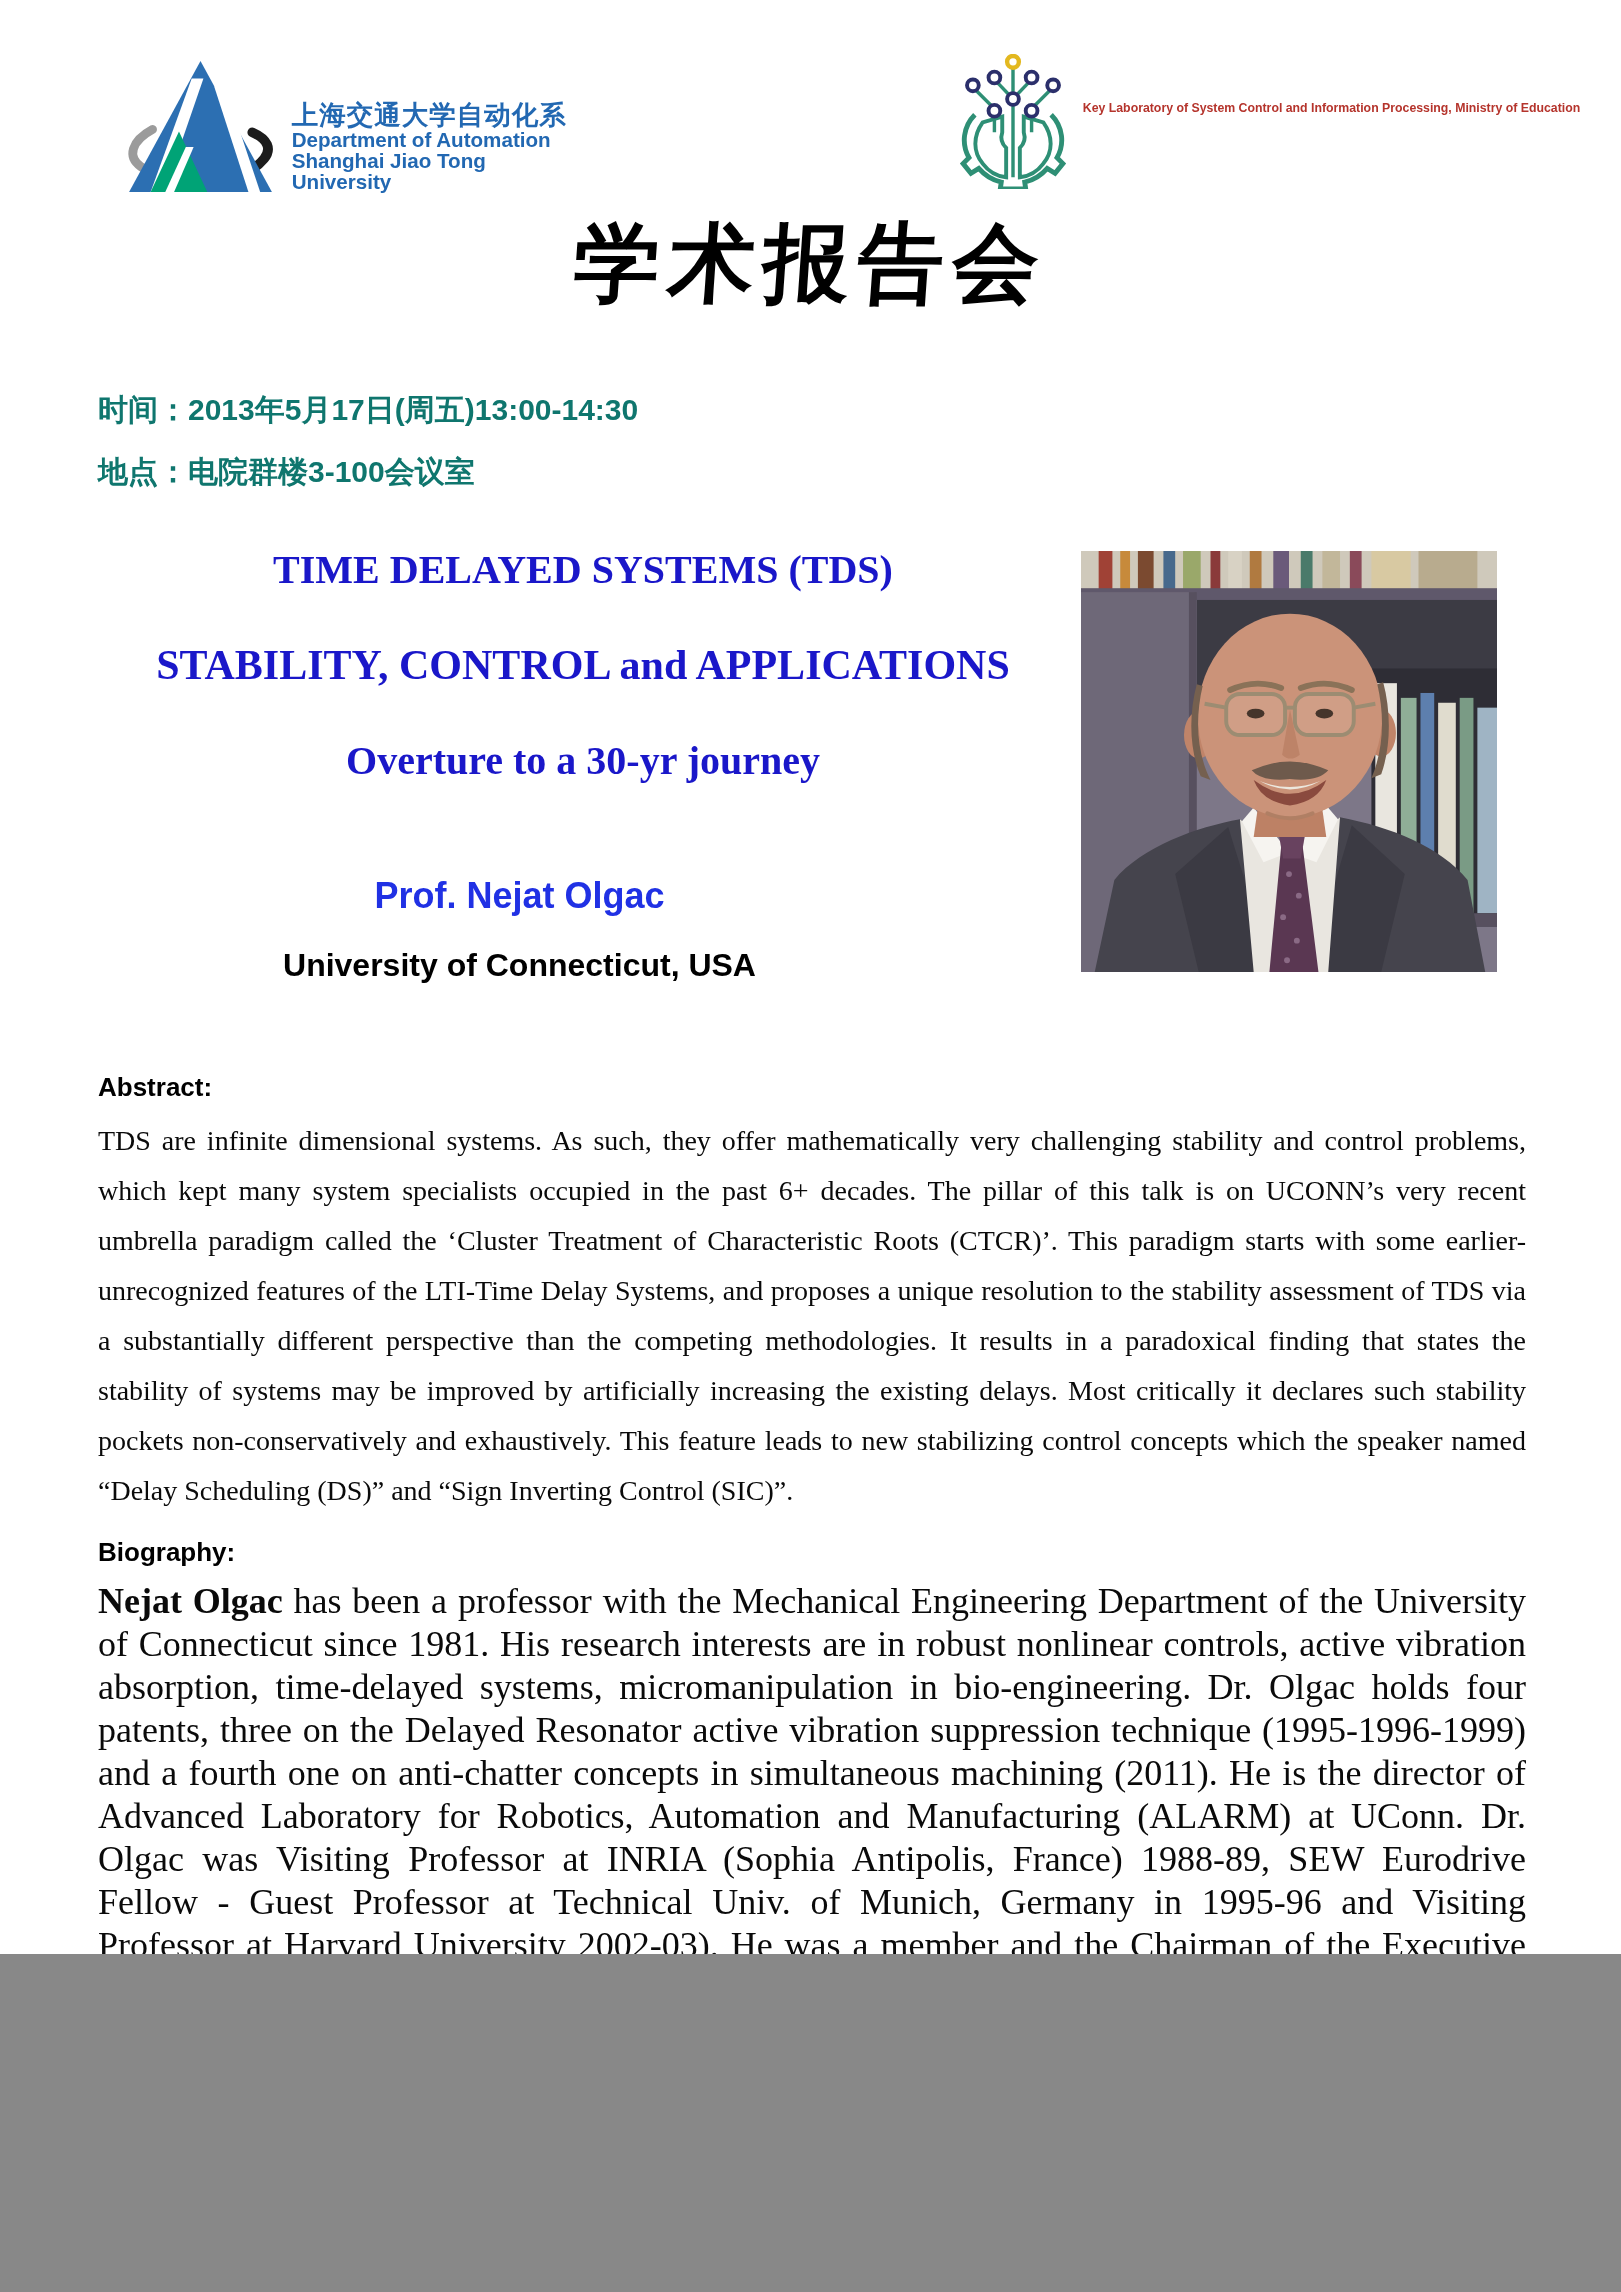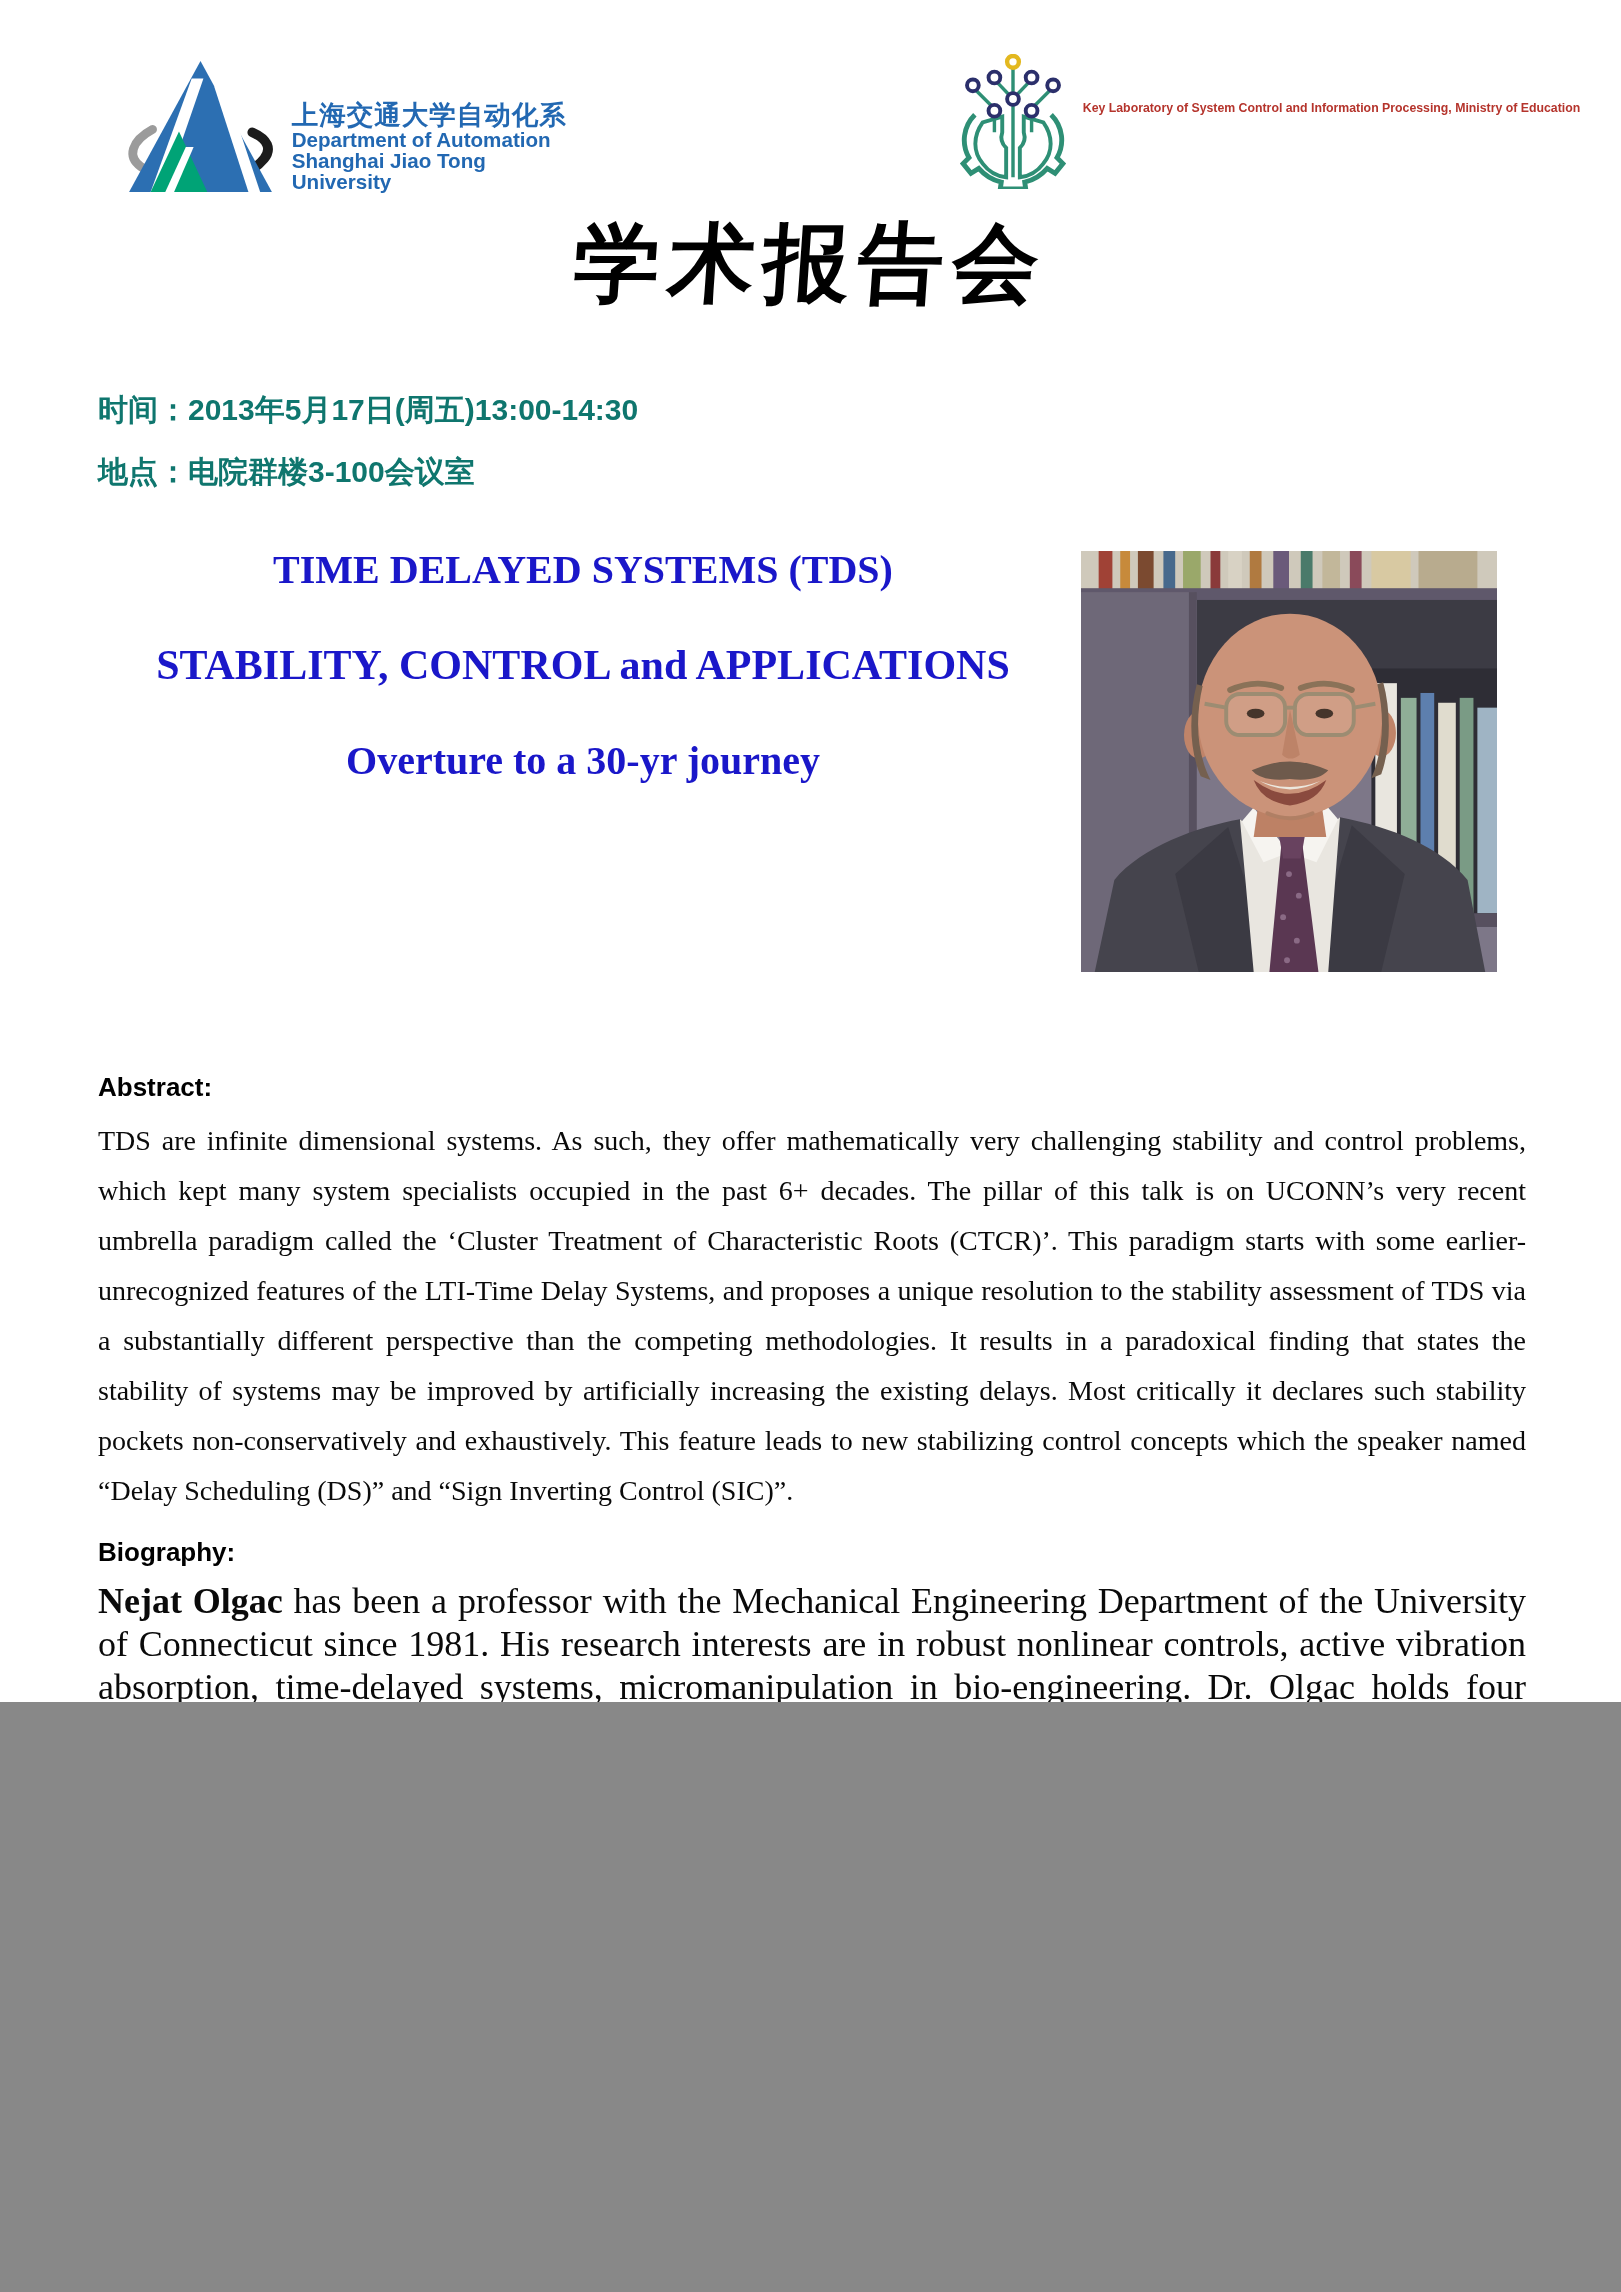--- a/index.html
+++ b/index.html
@@ -7,21 +7,21 @@
     --speaker-blue:#2031E4;
     --sjtu-blue:#2268B2;
     --lab-teal:#1B9080;
     --lab-red:#B5342C;
     --text-black:#0A0A0A;
   }
   *{margin:0;padding:0;box-sizing:border-box;}
   html,body{background:#888;}
   .page{
     position:relative;
-    width:1621px;height:1702px;
+    width:1621px;height:1954px;
     background:#ffffff;
     margin:0 auto;
     overflow:hidden;
     font-family:"Liberation Serif", serif;
     color:var(--text-black);
   }
   
   .logo-left{position:absolute;left:123px;top:57px;width:461px;height:137px;display:flex;align-items:flex-end;}
   .logo-left svg{width:155px;height:135px;flex:0 0 auto;}
   .sjtu-text{margin-left:13.7px;padding-bottom:2px;font-family:"Liberation Sans",sans-serif;color:var(--sjtu-blue);font-weight:bold;line-height:1.02;}
@@ -142,20 +142,24 @@
         <span>电院群楼3-100会议室</span>
     </div>
   </div>
 
   <div class="talk-titles">
     <div class="talk-line1">TIME DELAYED SYSTEMS (TDS)</div>
     <div class="talk-line2">STABILITY, CONTROL and APPLICATIONS</div>
     <div class="talk-line3">Overture to a 30-yr journey</div>
   </div>
 
+  <div class="speaker-block">
+    <div class="speaker-name">Prof. Nejat Olgac</div>
+    <div class="speaker-affil">University of Connecticut, USA</div>
+  </div>
 
   <div class="photo">
     <svg viewBox="0 0 424 430" preserveAspectRatio="none" aria-hidden="true">
       <rect x="0" y="0" width="424" height="430" fill="#7d7788"></rect>
 
       <rect x="0" y="0" width="424" height="40" fill="#cfc9bb"></rect>
       <g>
         <rect x="18" y="0" width="14" height="40" fill="#a04236"></rect>
         <rect x="40" y="0" width="10" height="40" fill="#c78a3b"></rect>
         <rect x="58" y="0" width="16" height="40" fill="#7b4a30"></rect>

